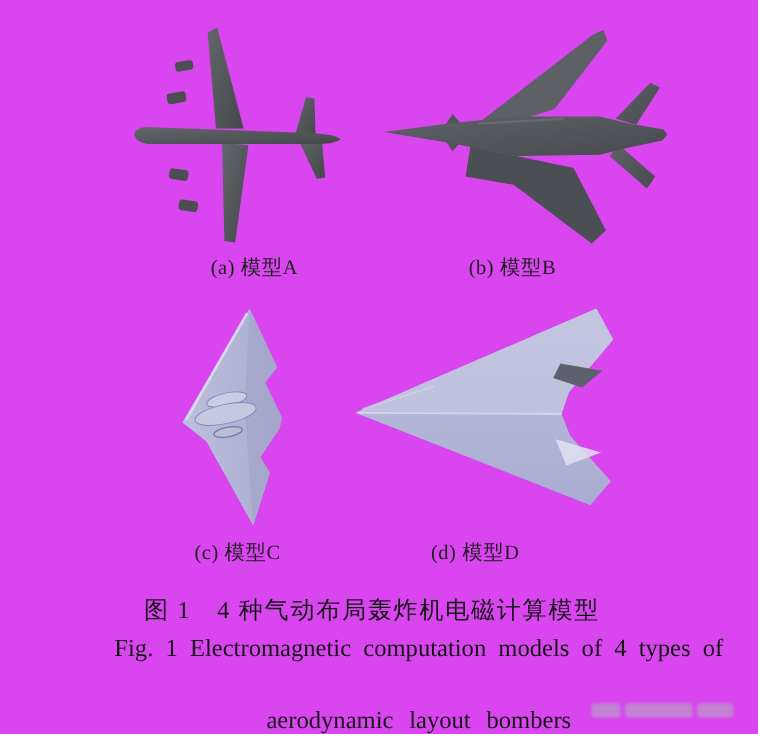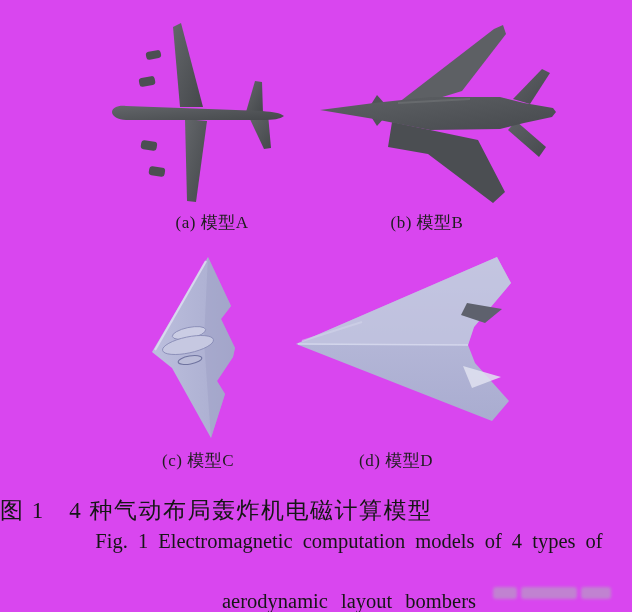--- a/index.html
+++ b/index.html
@@ -15,22 +15,22 @@
   .panel-label{
     position:absolute;
     transform:translateX(-50%);
     font-size:17px;
     color:#1e1e1e;
     white-space:nowrap;
     letter-spacing:0.5px;
   }
   .caption-zh{
     position:absolute;left:0;top:495px;width:500px;
-    text-align:left;
-    font-size:23px;color:#161616;
+    text-align:right;
+    font-size:20px;color:#161616;
     letter-spacing:1.5px;
     white-space:nowrap;
   }
   .caption-en{
     position:absolute;left:0;width:632px;
     text-align:center;
     font-size:20.5px;color:#161616;
     white-space:nowrap;
     padding-left:33px;
   }

